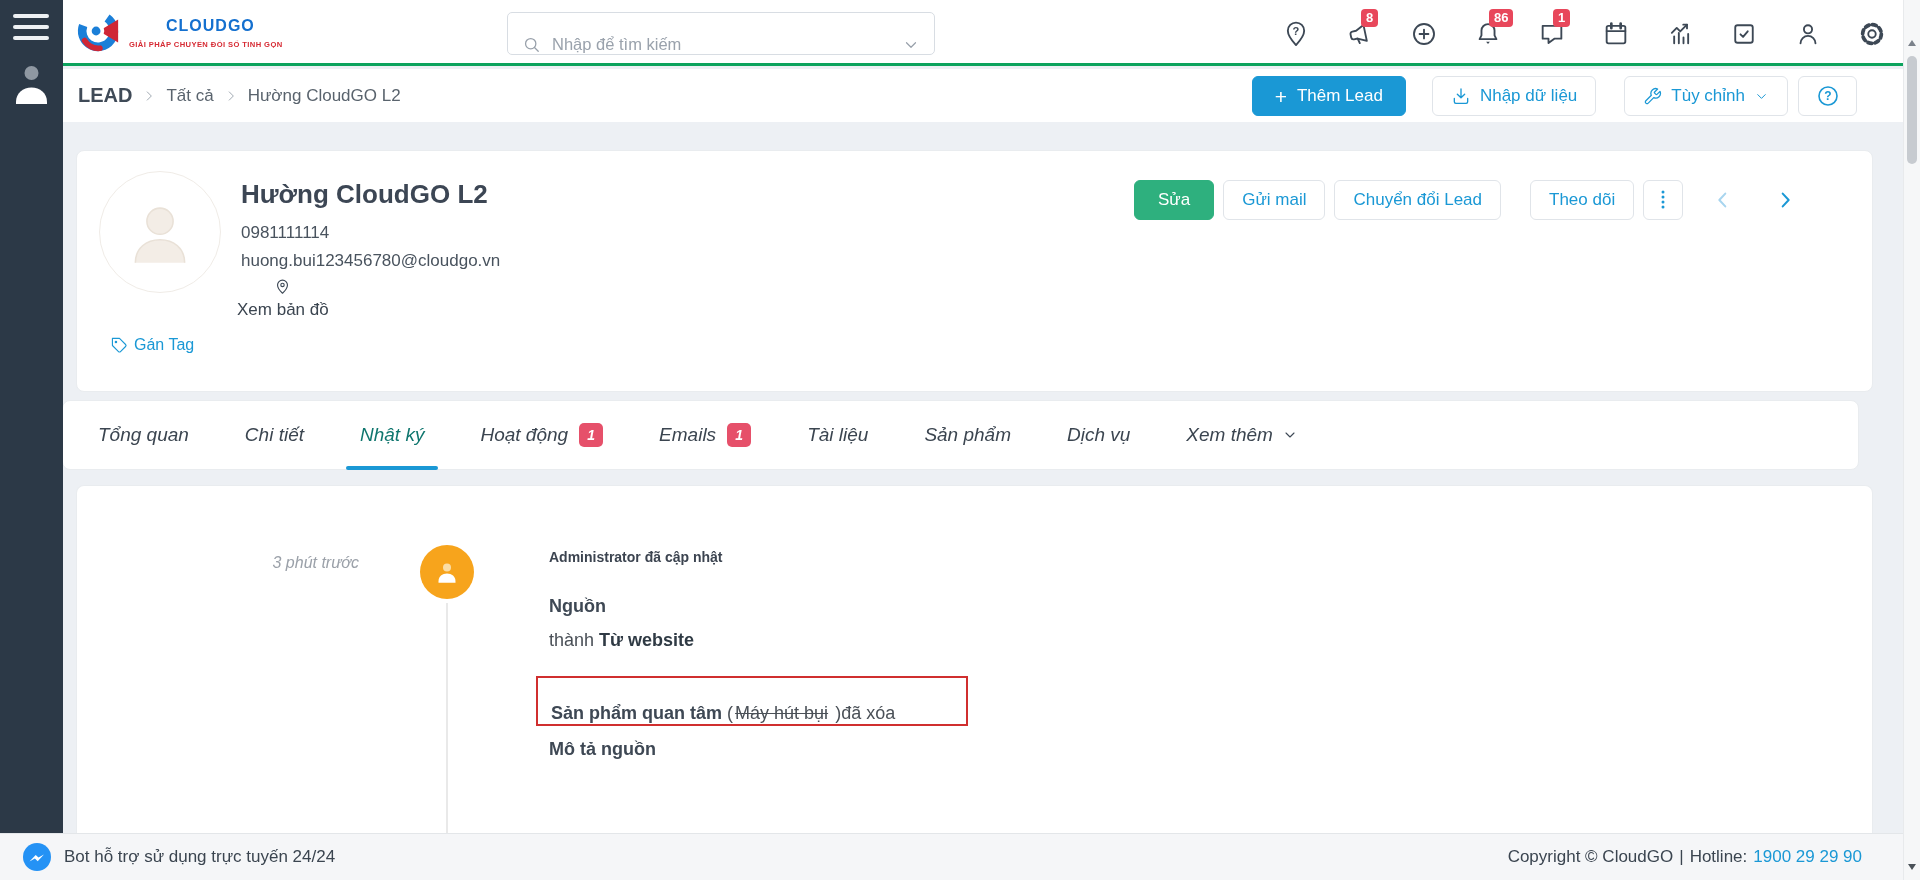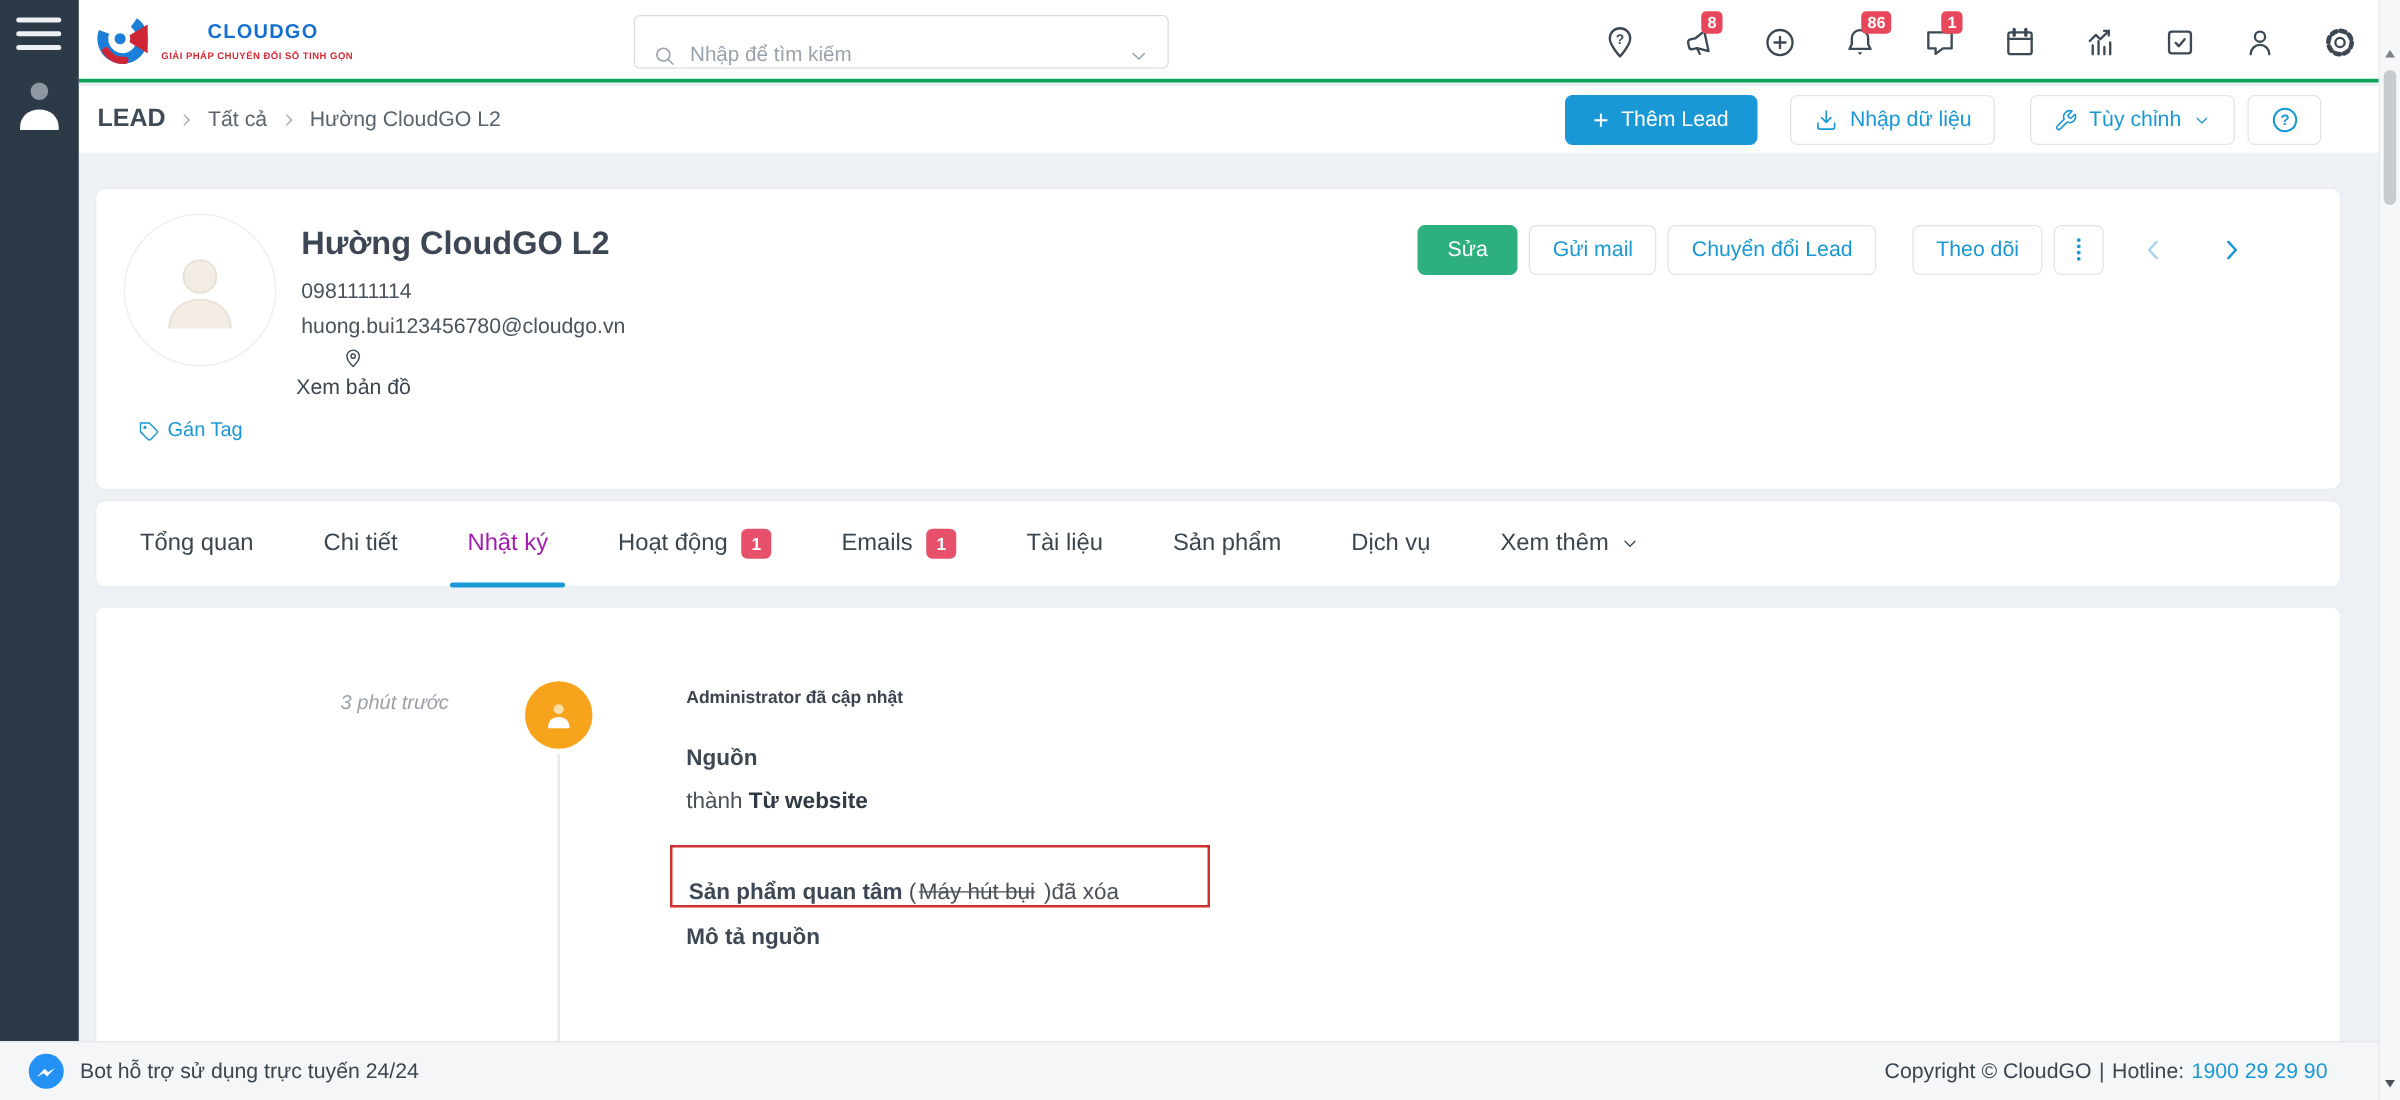--- a/index.html
+++ b/index.html
@@ -58,23 +58,23 @@
   .gan-tag { position:absolute; left:34px; top:185px; display:flex; align-items:center; gap:6px; font-size:16px; color:#1a98d5; cursor:pointer; }
   .lead-actions { position:absolute; left:1057px; top:29px; height:40px; display:flex; align-items:stretch; }
   .btn-green { background:#2eb07e; border:1px solid #2eb07e; color:#fff; padding:0 23px; }
   .la-gap { margin-left:9px; }
   .la-gap-lg { margin-left:29px; }
   .la-gap-md { margin-left:18px; }
   .sq-btn { width:40px; padding:0; }
   .nav-btn { width:44px; padding:0; border:none; background:transparent; }
 
   
-  .tabsbar { left:76px; top:400px; width:1797px; height:70px; display:flex; align-items:center; padding-left:35px; }
+  .tabsbar { left:62px; top:400px; width:1797px; height:70px; display:flex; align-items:center; padding-left:35px;font-style:italic; }
   .tab { position:relative; height:100%; display:flex; align-items:center; margin-right:56px; font-size:19px; color:#3b4550; cursor:pointer; }
-  .tab.active { color:#a21caf; }
+  .tab.active { color:#0f766e; }
   .tab.active::after { content:""; position:absolute; left:-14px; right:-14px; bottom:-1px; height:4px; background:#1a98d5; border-radius:2px; }
   .tbadge { margin-left:11px; min-width:24px; height:24px; padding:0 6px; background:#e6506a; color:#fff; font-size:14px; font-weight:600; border-radius:5px; display:inline-flex; align-items:center; justify-content:center; }
   .tab .chev { margin-left:9px; }
 
   
   .content { left:76px; top:485px; width:1797px; height:348px; border-radius:8px 8px 0 0; border-bottom:none; overflow:hidden; }
   .tl-time { position:absolute; left:150px; top:68px; width:132px; text-align:right; font-size:16px; font-style:italic; color:#9ba1a9; }
   .tl-avatar { position:absolute; left:343px; top:59px; width:54px; height:54px; border-radius:50%; background:#f7a41c; display:flex; align-items:center; justify-content:center; }
   .tl-line { position:absolute; left:369px; top:117px; bottom:0; width:2px; background:#e9e9e9; }
   .tl-title { position:absolute; left:472px; top:63px; font-size:14px; font-weight:600; color:#3c4450; }

